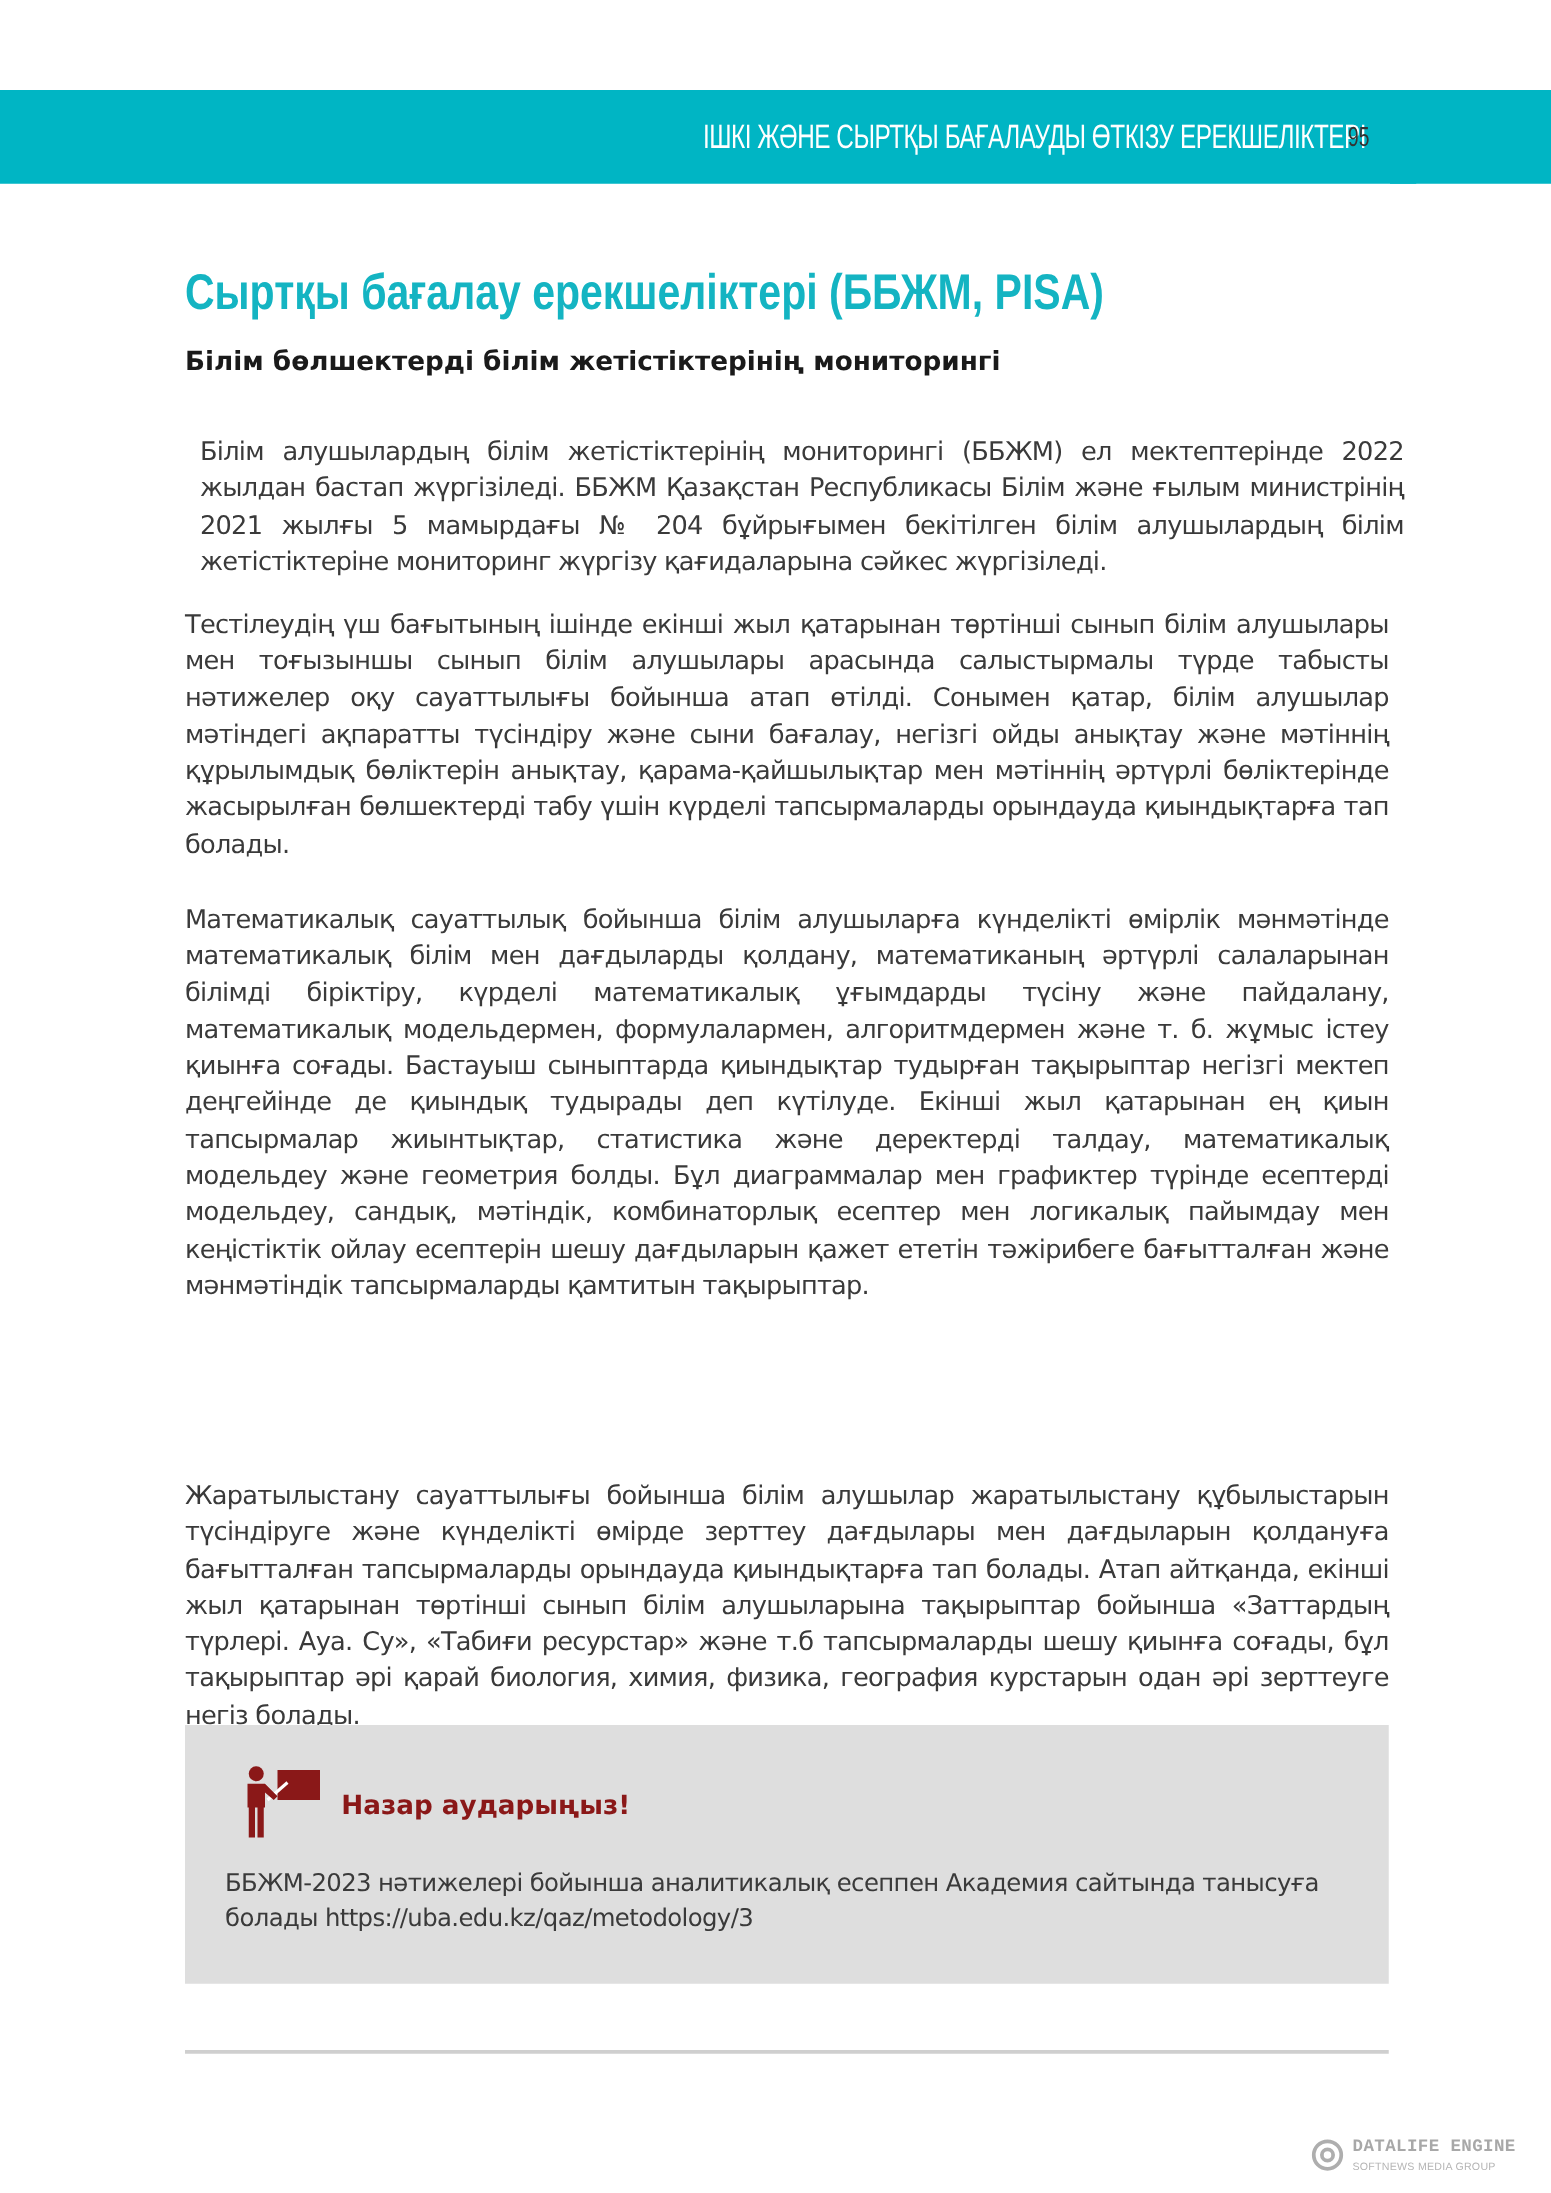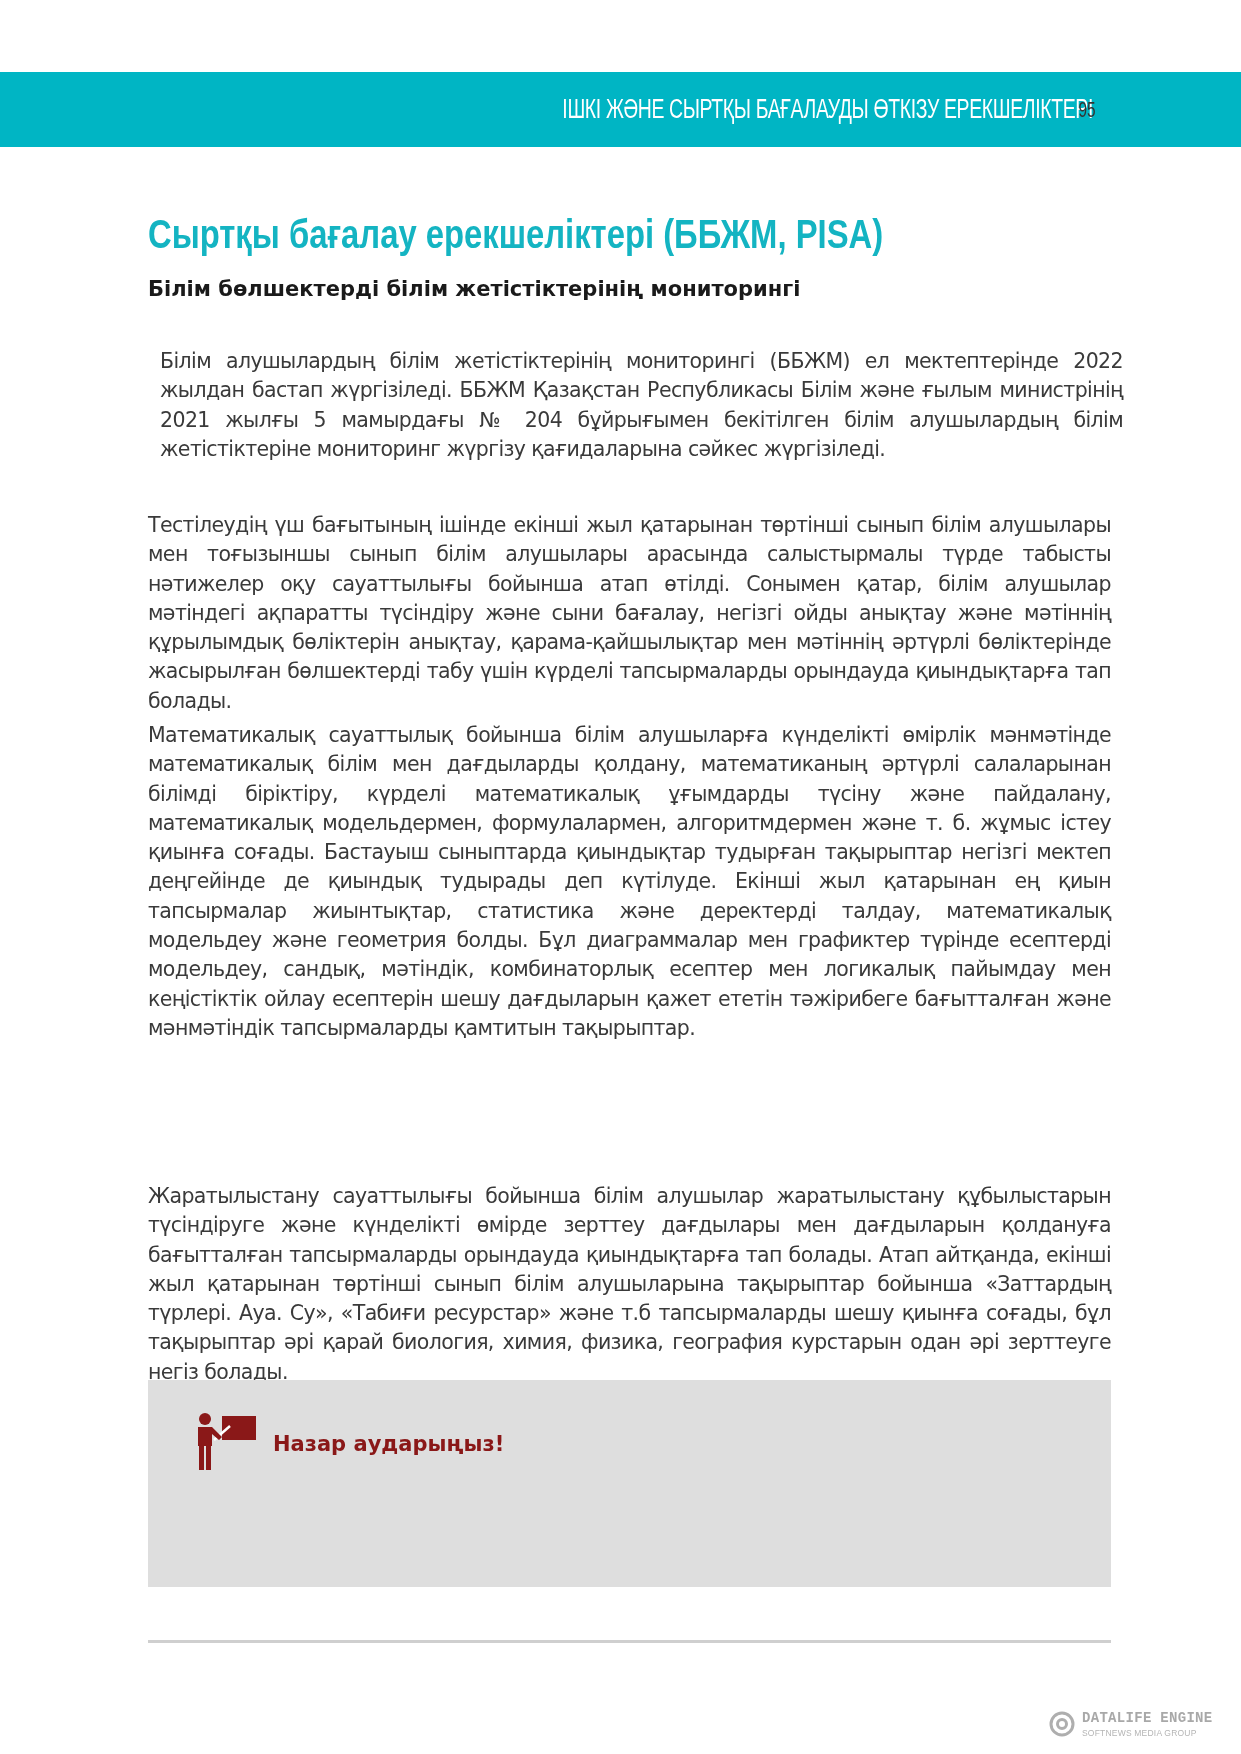--- a/index.html
+++ b/index.html
@@ -39,21 +39,21 @@
     }
 
     .para {
       position: absolute; left: 148px; width: 963px;
       color: #3a3a3a; font-family: "DejaVu Sans", sans-serif;
       font-size: 20.5px; line-height: 29.3px;
       text-align: justify; hyphens: auto;
       letter-spacing: -0.6px;
     }
     .p1 { top: 335px; }
-    .p2 { top: 511px; }
+    .p2 { top: 485px; }
     .p3 { top: 721px; }
     .p4 { top: 1182px; }
 
     .note-box {
       position: absolute; left: 148px; top: 1380px; width: 963px; height: 207px;
       background: #dedede;
     }
     .note-icon {
       position: absolute; left: 48px; top: 32px; width: 62px; height: 60px;
     }
@@ -111,20 +111,21 @@
     <svg width="62" height="60" viewBox="0 0 62 60">
       <rect x="26" y="4" width="34" height="24" fill="#8a1818"></rect>
       <line x1="18" y1="28" x2="34" y2="14" stroke="#ffffff" stroke-width="2.5"></line>
       <circle cx="9" cy="7" r="6" fill="#8a1818"></circle>
       <path d="M2 15 h14 l10 10 -3 3 -7 -6 v12 h-14 z" fill="#8a1818"></path>
       <rect x="3" y="33" width="5" height="25" fill="#8a1818"></rect>
       <rect x="10" y="33" width="5" height="25" fill="#8a1818"></rect>
     </svg>
   </span>
   <div class="note-title">Назар аударыңыз!</div>
+  <div class="note-text">ББЖМ-2023 нәтижелері бойынша аналитикалық есеппен Академия сайтында та­нысуға болады https://uba.edu.kz/qaz/metodology/3</div>
 </div>
 
 <div class="footer-rule"></div>
 
 <div class="watermark">
   <span class="watermark-logo">
     <svg width="28" height="28" viewBox="0 0 28 28">
       <circle cx="14" cy="14" r="11" fill="none" stroke="#a0a0a0" stroke-width="3"></circle>
       <circle cx="14" cy="14" r="4.5" fill="none" stroke="#a0a0a0" stroke-width="3"></circle>
     </svg>

